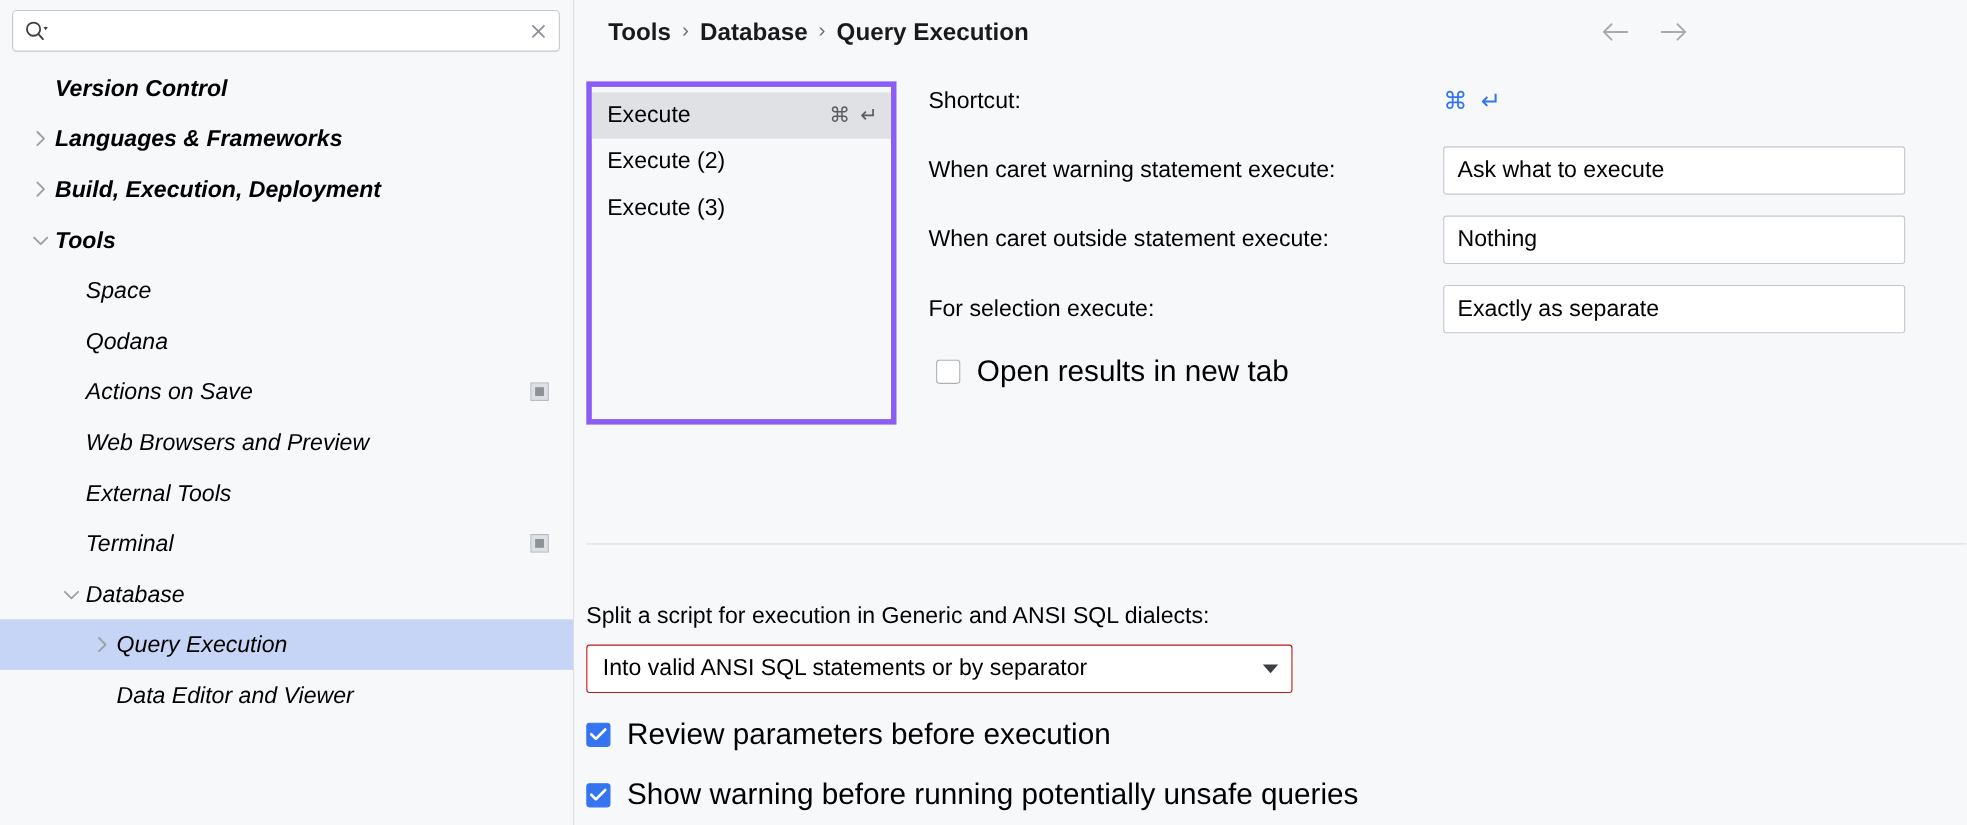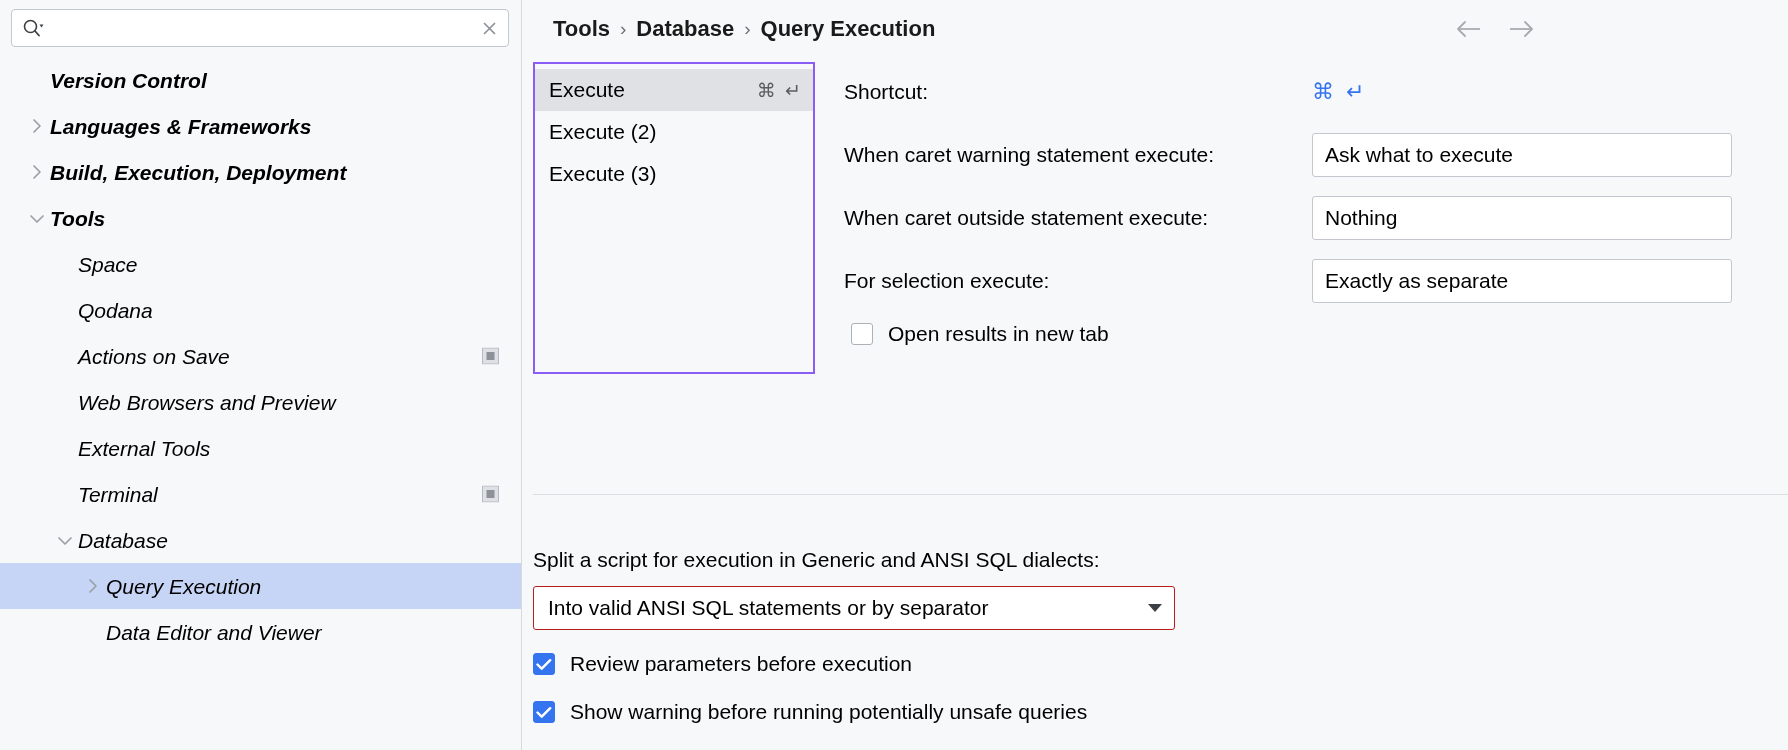--- a/index.html
+++ b/index.html
@@ -162,25 +162,25 @@
     align-items: center;
     justify-content: center;
     cursor: pointer;
   }
 
   
   .panel-body { position: relative; }
   .shortcut-list {
     position: absolute;
     left: 11px;
-    top: 4px;
+    top: 16px;
     width: 282px;
     height: 312px;
     background: #F7F8FA;
-    border: 2px solid #8b5cf6;
+    border: 5px solid #8b5cf6;
     box-sizing: border-box;
     padding-top: 5px;
     overflow: hidden;
   }
   .list-row {
     display: flex;
     align-items: center;
     justify-content: space-between;
     height: 42px;
     padding: 0 10px 0 14px;
@@ -244,21 +244,21 @@
   }
   .chk.off {
     background: #FFFFFF;
     border: 1px solid #ADB1B8;
   }
   .chk.on {
     background: #3574F0;
     border: 1px solid #3574F0;
   }
   .chk-label {
-    font-size: 21px;
+    font-size: 27px;
     margin-left: 15px;
     white-space: nowrap;
   }
 
   .divider {
     position: absolute;
     left: 11px;
     right: 0;
     top: 436px;
     height: 1px;

